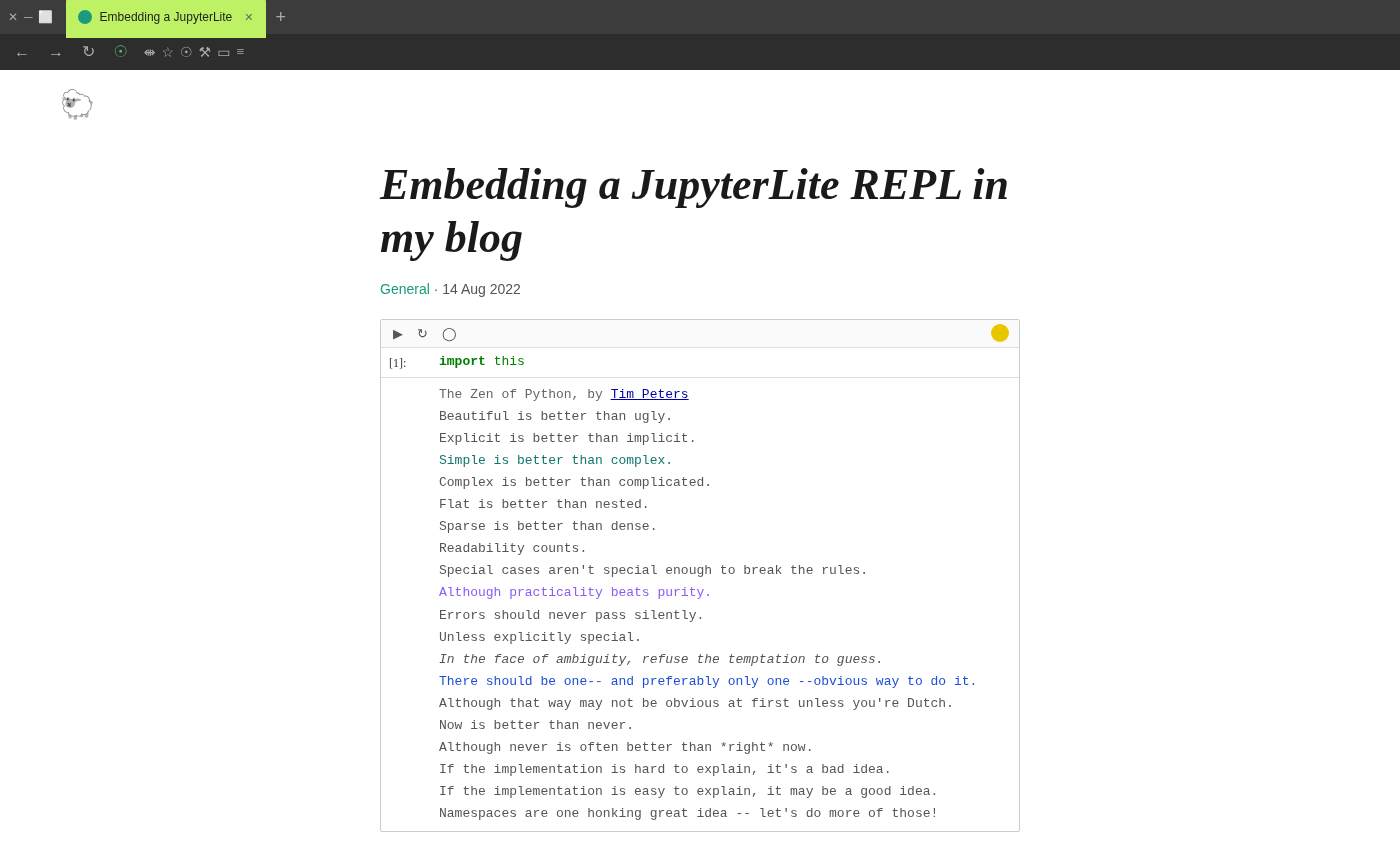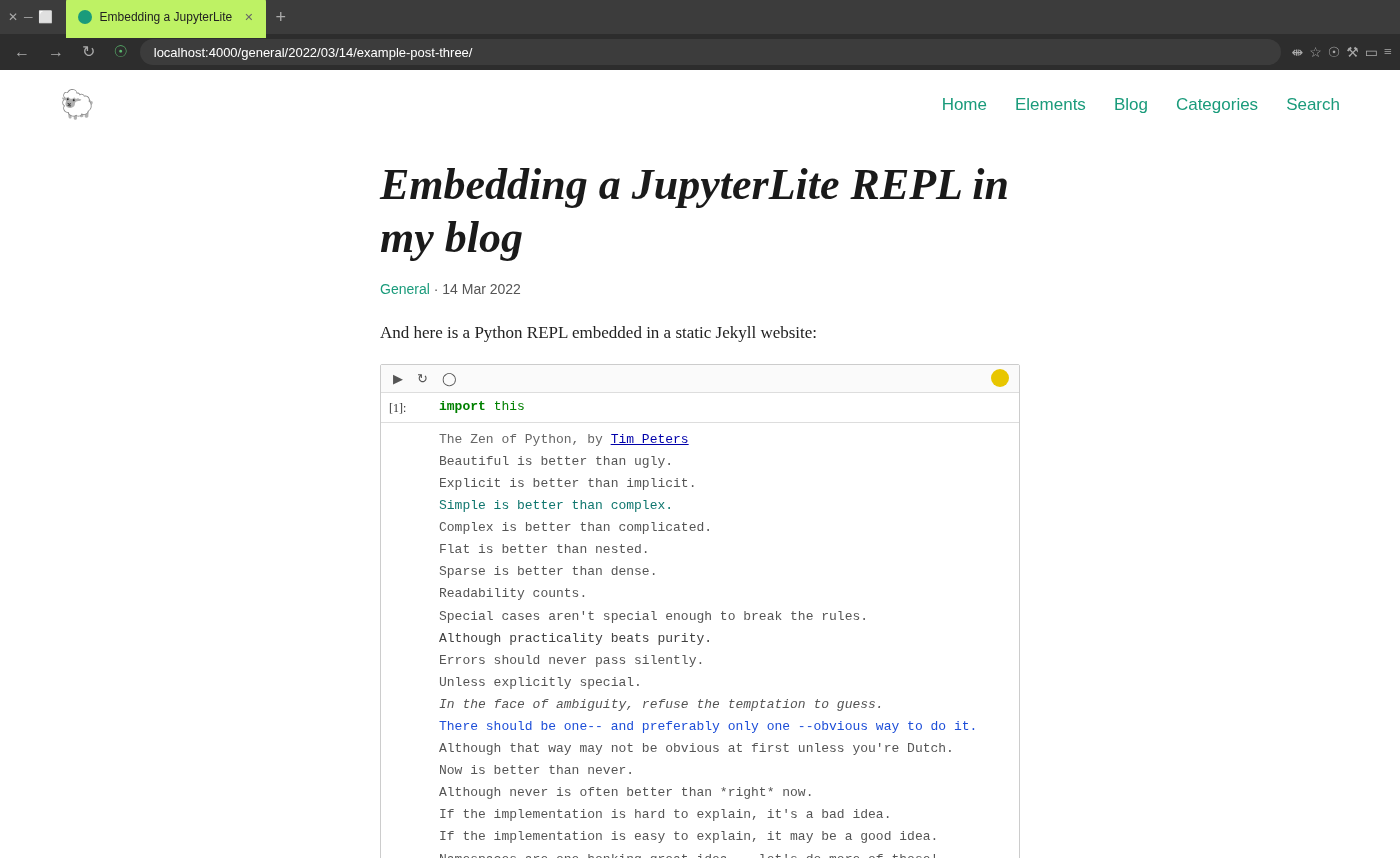--- a/index.html
+++ b/index.html
@@ -278,55 +278,46 @@
     </div>
 
     <button class="new-tab-btn">+</button>
   </div>
 
   <div class="browser-nav-bar">
     <button class="nav-btn">←</button>
     <button class="nav-btn">→</button>
     <button class="nav-btn">↻</button>
     <button class="nav-btn" style="color:#5bba6f;">☉</button>
-    <input class="address-bar" type="text" value="localhost:4000/general/2022/03/14/example-post-three/" style="">
     <div class="browser-icons">
       <span class="browser-icon">⇼</span>
       <span class="browser-icon">☆</span>
       <span class="browser-icon">☉</span>
       <span class="browser-icon">⚒</span>
       <span class="browser-icon">▭</span>
       <span class="browser-icon">≡</span>
     </div>
   </div>
 </div>
 
 <div class="page-wrapper">
 
   <nav class="site-nav">
     <span class="site-logo">🐑</span>
-    <ul class="nav-links">
-      <li><a href="#">Home</a></li>
-      <li><a href="#">Elements</a></li>
-      <li><a href="#">Blog</a></li>
-      <li><a href="#">Categories</a></li>
-      <li><a href="#">Search</a></li>
-    </ul>
   </nav>
 
   <div class="article-container">
 
     <h1 class="article-title">Embedding a JupyterLite REPL in my blog</h1>
 
     <div class="article-meta">
       <a href="#" class="category">General</a>
-      <span>· 14 Mar 2022</span>
-    </div>
-
-    <p class="article-intro">And here is a Python REPL embedded in a static Jekyll website:</p>
+      <span>· 14 Aug 2022</span>
+    </div>
+
 
     <div class="repl-widget">
 
       <div class="repl-toolbar">
         <button class="repl-btn" title="Run">▶</button>
         <button class="repl-btn" title="Restart">↻</button>
         <button class="repl-btn" title="Stop">◯</button>
         <div class="repl-spacer"></div>
         <span class="repl-kernel-indicator"></span>
       </div>
@@ -345,21 +336,21 @@
         <div class="cell-content">
           <pre class="zen-body" id="zen-output"><span style="color:#666;">The Zen of Python, by </span><span style="color:#00a;text-decoration:underline;">Tim Peters</span>
 <span style="color:#555;">Beautiful is better than ugly.</span>
 <span style="color:#555;">Explicit is better than implicit.</span>
 <span style="color:#0f766e;">Simple is better than complex.</span>
 <span style="color:#555;">Complex is better than complicated.</span>
 <span style="color:#555;">Flat is better than nested.</span>
 <span style="color:#555;">Sparse is better than dense.</span>
 <span style="color:#555;text-align:right;">Readability counts.</span>
 <span style="color:#555;">Special cases aren't special enough to break the rules.</span>
-<span style="color:#404040;">Although practicality beats purity.</span>
+<span style="color:#8b5cf6;">Although practicality beats purity.</span>
 <span style="color:#555;">Errors should never pass silently.</span>
 <span style="color:#555;">Unless explicitly special.</span>
 <span style="color:#555;font-style:italic;">In the face of ambiguity, refuse the temptation to guess.</span>
 <span style="color:#1d4ed8;">There should be one-- and preferably only one --obvious way to do it.</span>
 <span style="color:#555;">Although that way may not be obvious at first unless you're Dutch.</span>
 <span style="color:#555;">Now is better than never.</span>
 <span style="color:#555;">Although never is often better than *right* now.</span>
 <span style="color:#555;">If the implementation is hard to explain, it's a bad idea.</span>
 <span style="color:#555;">If the implementation is easy to explain, it may be a good idea.</span>
 <span style="color:#555;">Namespaces are one honking great idea -- let's do more of those!</span>

